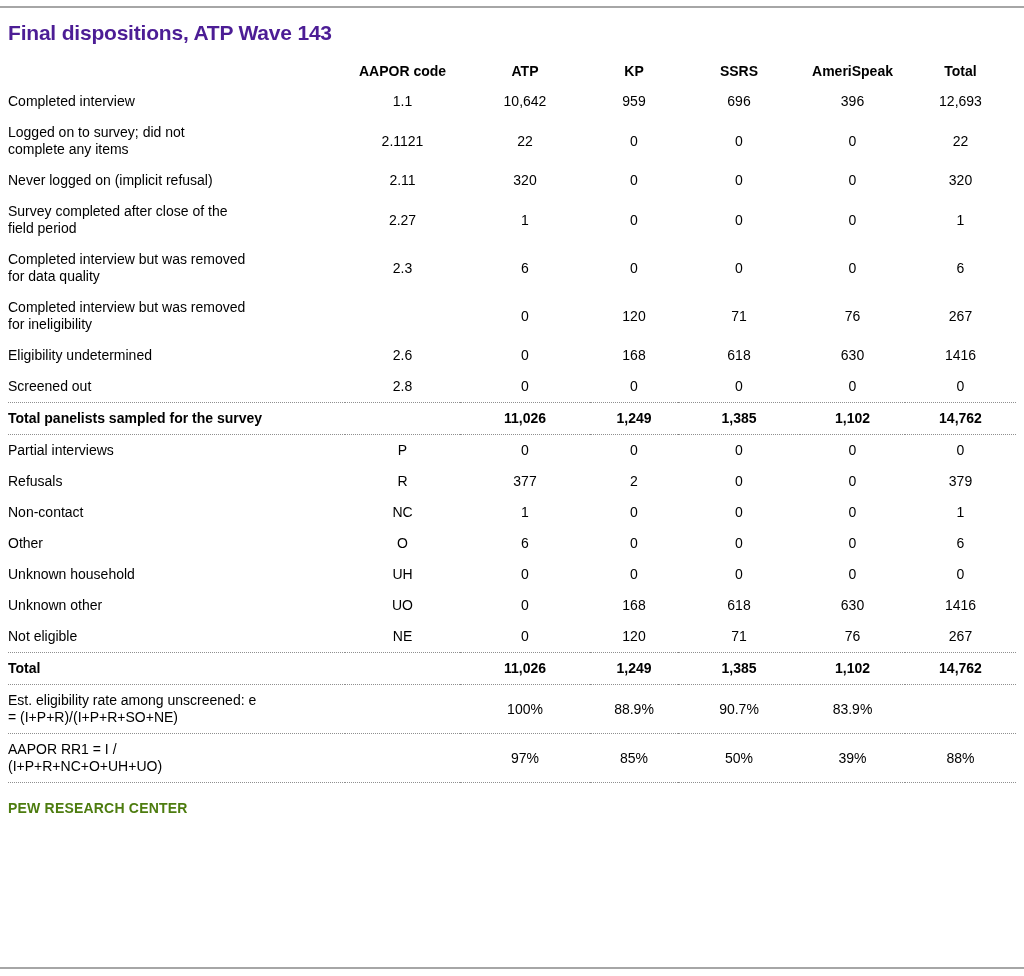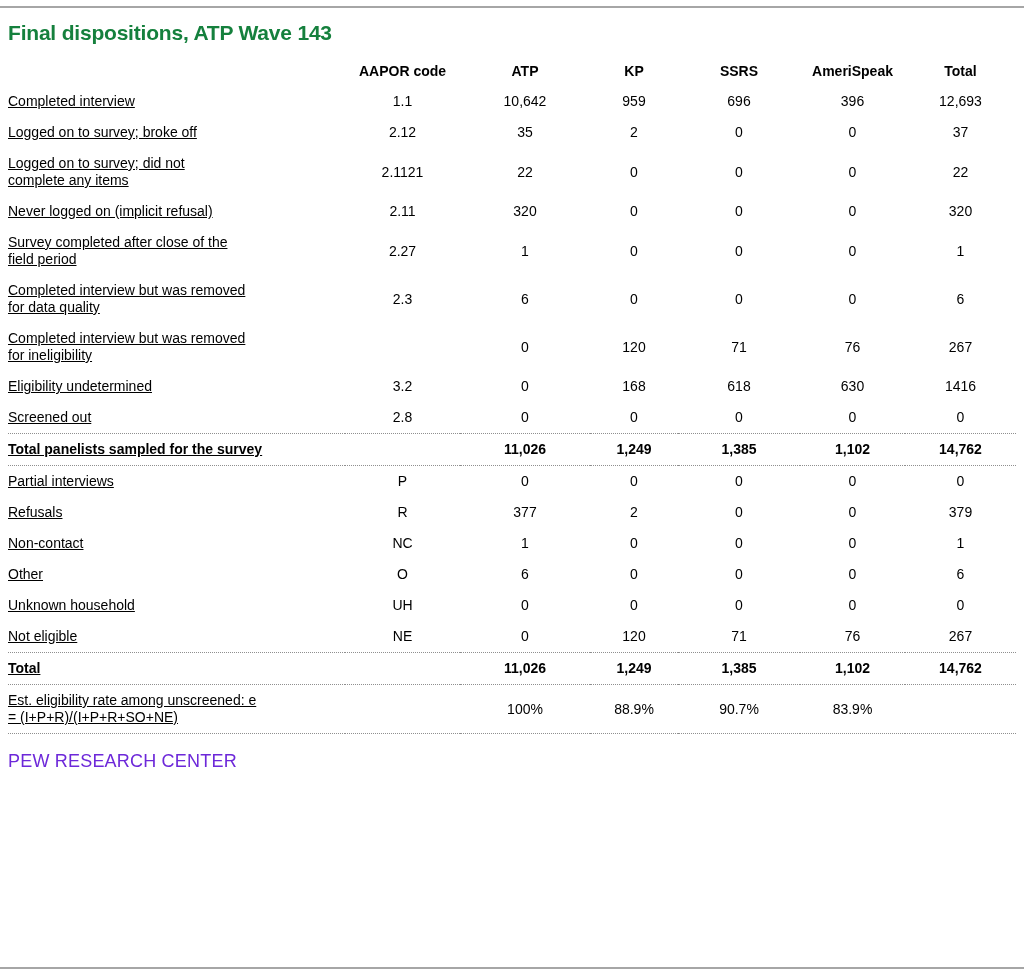--- a/index.html
+++ b/index.html
@@ -15,21 +15,21 @@
     height: 2px;
     background: #a6a6a6;
     width: 1024px;
   }
   .rule-top { margin-top: 6px; }
   .rule-bottom { position: absolute; left: 0; bottom: 7px; }
   h1.page-title {
     font-size: 21px;
     font-weight: 700;
     letter-spacing: -0.2px;
-    color: #15803d;
+    color: #4c1d95;
     margin: 13px 8px 15px 8px;
   }
   table.dispositions {
     border-collapse: collapse;
     table-layout: fixed;
     width: 1008px;
     margin: 0 8px;
   }
   col.c-label { width: 337px; }
   col.c-code  { width: 115px; }
@@ -44,29 +44,29 @@
     vertical-align: middle;
     text-align: center;
     padding: 7px 2px;
     color: #000000;
   }
   thead th {
     font-weight: 700;
     padding: 3px 2px 6px 2px;
   }
   thead th:first-child, td.label { text-align: left; padding-left: 0; }
-  td.label { white-space: pre-line; text-decoration: underline; }
+  td.label { white-space: pre-line; }
   tr.bold td { font-weight: 700; }
   tr.bt td { border-top: 1px dotted #8f8f8f; }
   tr.bb td { border-bottom: 1px dotted #8f8f8f; }
   .footer-brand {
-    font-size: 18px;
-    font-weight: 400;
+    font-size: 14px;
+    font-weight: 700;
     letter-spacing: 0.2px;
-    color: #6d28d9;
+    color: #4d7c0f;
     margin: 17px 8px 0 8px;
   }
 </style>
 </head>
 <body>
 
 <div class="rule-solid rule-top"></div>
 
 <h1 class="page-title">Final dispositions, ATP Wave 143</h1>
 
@@ -95,29 +95,20 @@
       <tr class="">
         <td class="label">Completed interview</td>
         <td>1.1</td>
         <td>10,642</td>
         <td>959</td>
         <td>696</td>
         <td>396</td>
         <td>12,693</td>
       </tr>
       <tr class="">
-        <td class="label">Logged on to survey; broke off</td>
-        <td>2.12</td>
-        <td>35</td>
-        <td>2</td>
-        <td>0</td>
-        <td>0</td>
-        <td>37</td>
-      </tr>
-      <tr class="">
         <td class="label">Logged on to survey; did not
 complete any items</td>
         <td>2.1121</td>
         <td>22</td>
         <td>0</td>
         <td>0</td>
         <td>0</td>
         <td>22</td>
       </tr>
       <tr class="">
@@ -154,21 +145,21 @@
 for ineligibility</td>
         <td></td>
         <td>0</td>
         <td>120</td>
         <td>71</td>
         <td>76</td>
         <td>267</td>
       </tr>
       <tr class="">
         <td class="label">Eligibility undetermined</td>
-        <td>3.2</td>
+        <td>2.6</td>
         <td>0</td>
         <td>168</td>
         <td>618</td>
         <td>630</td>
         <td>1416</td>
       </tr>
       <tr class="">
         <td class="label">Screened out</td>
         <td>2.8</td>
         <td>0</td>
@@ -225,20 +216,29 @@
       <tr class="">
         <td class="label">Unknown household</td>
         <td>UH</td>
         <td>0</td>
         <td>0</td>
         <td>0</td>
         <td>0</td>
         <td>0</td>
       </tr>
       <tr class="">
+        <td class="label">Unknown other</td>
+        <td>UO</td>
+        <td>0</td>
+        <td>168</td>
+        <td>618</td>
+        <td>630</td>
+        <td>1416</td>
+      </tr>
+      <tr class="">
         <td class="label">Not eligible</td>
         <td>NE</td>
         <td>0</td>
         <td>120</td>
         <td>71</td>
         <td>76</td>
         <td>267</td>
       </tr>
       <tr class="bold bt bb">
         <td class="label">Total</td>
@@ -252,18 +252,28 @@
       <tr class="bb">
         <td class="label">Est. eligibility rate among unscreened: e
 = (I+P+R)/(I+P+R+SO+NE)</td>
         <td></td>
         <td>100%</td>
         <td>88.9%</td>
         <td>90.7%</td>
         <td>83.9%</td>
         <td></td>
       </tr>
+      <tr class="bb">
+        <td class="label">AAPOR RR1 = I /
+(I+P+R+NC+O+UH+UO)</td>
+        <td></td>
+        <td>97%</td>
+        <td>85%</td>
+        <td>50%</td>
+        <td>39%</td>
+        <td>88%</td>
+      </tr>
     </tbody>
 </table>
 
 <div class="footer-brand">PEW RESEARCH CENTER</div>
 
 <div class="rule-solid rule-bottom"></div>
 
 </body></html>

